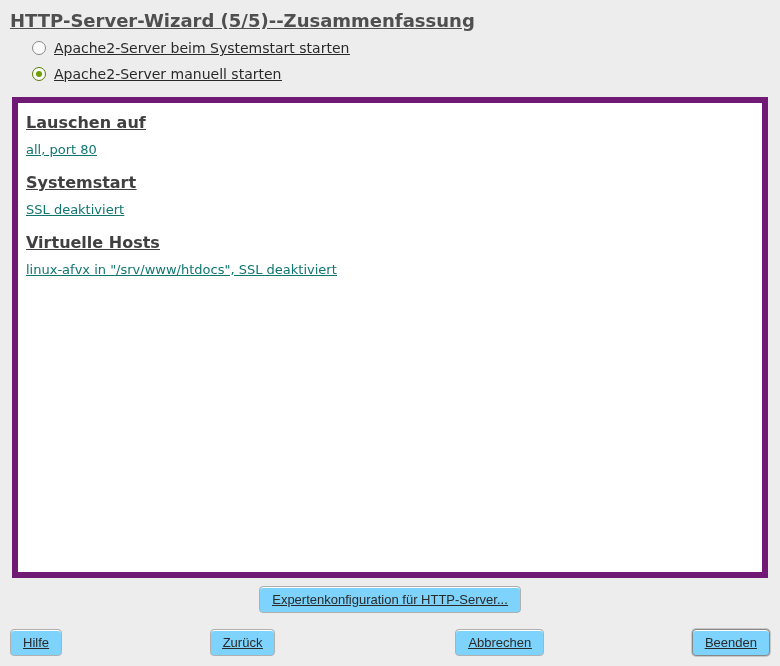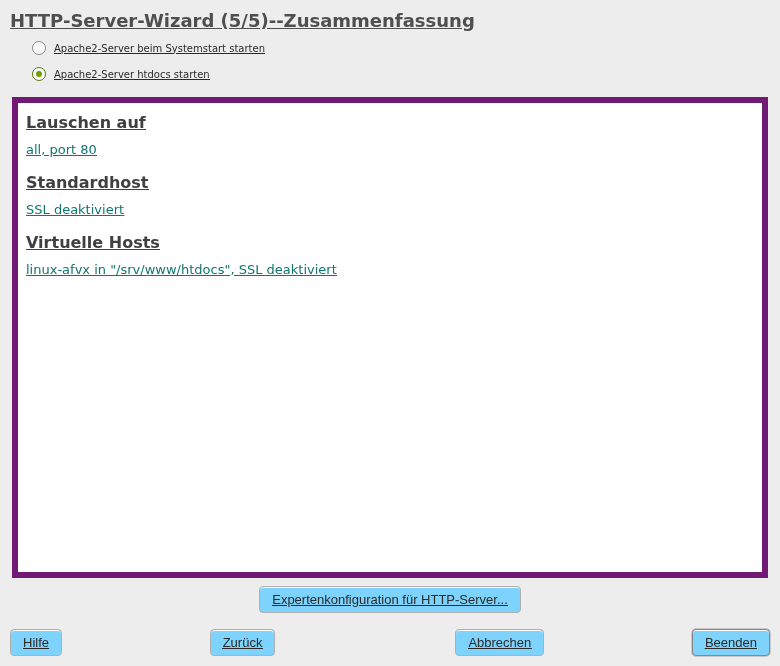--- a/index.html
+++ b/index.html
@@ -49,21 +49,21 @@
   }
   .radio.selected {
     border-color: #5a7a00;
   }
   .radio.selected::after {
     content: "";
     width: 6px; height: 6px;
     border-radius: 50%;
     background: #6ea000;
   }
-  .radio-label { font-size: 10px; color: #2a2a2a; }
+  .radio-label { font-size: 14px; color: #2a2a2a; }
   .radio-label .u { text-decoration: underline; }
 
   .summary-box {
     flex: 1 1 auto;
     background: #ffffff;
     border: 6px solid #701a75;
     margin: 0 2px 6px 2px;
     padding: 4px 8px 16px 8px;
     overflow: auto;
   }
@@ -119,31 +119,31 @@
     <div class="radio-row">
       <span class="radio"></span>
       <span class="radio-label">
         <span>Apa</span><span class="u">c</span><span>he2-Server beim Systemstart starten</span>
       </span>
     </div>
 
     <div class="radio-row">
       <span class="radio selected"></span>
       <span class="radio-label">
-        <span>A</span><span class="u">p</span><span>ache2-Server htdocs starten</span>
+        <span>A</span><span class="u">p</span><span>ache2-Server manuell starten</span>
       </span>
     </div>
 
   </div>
 
   <div class="summary-box">
     <h3>Lauschen auf</h3>
     <p>all, port 80</p>
 
-    <h3>Standardhost</h3>
+    <h3>Systemstart</h3>
     <p>SSL deaktiviert</p>
 
     <h3>Virtuelle Hosts</h3>
     <p>linux-afvx in "/srv/www/htdocs", SSL deaktiviert</p>
   </div>
 
   <div class="center-row">
     <button class="btn">
       <span></span><span class="u">E</span><span>xpertenkonfiguration für HTTP-Server...</span>
     </button>

